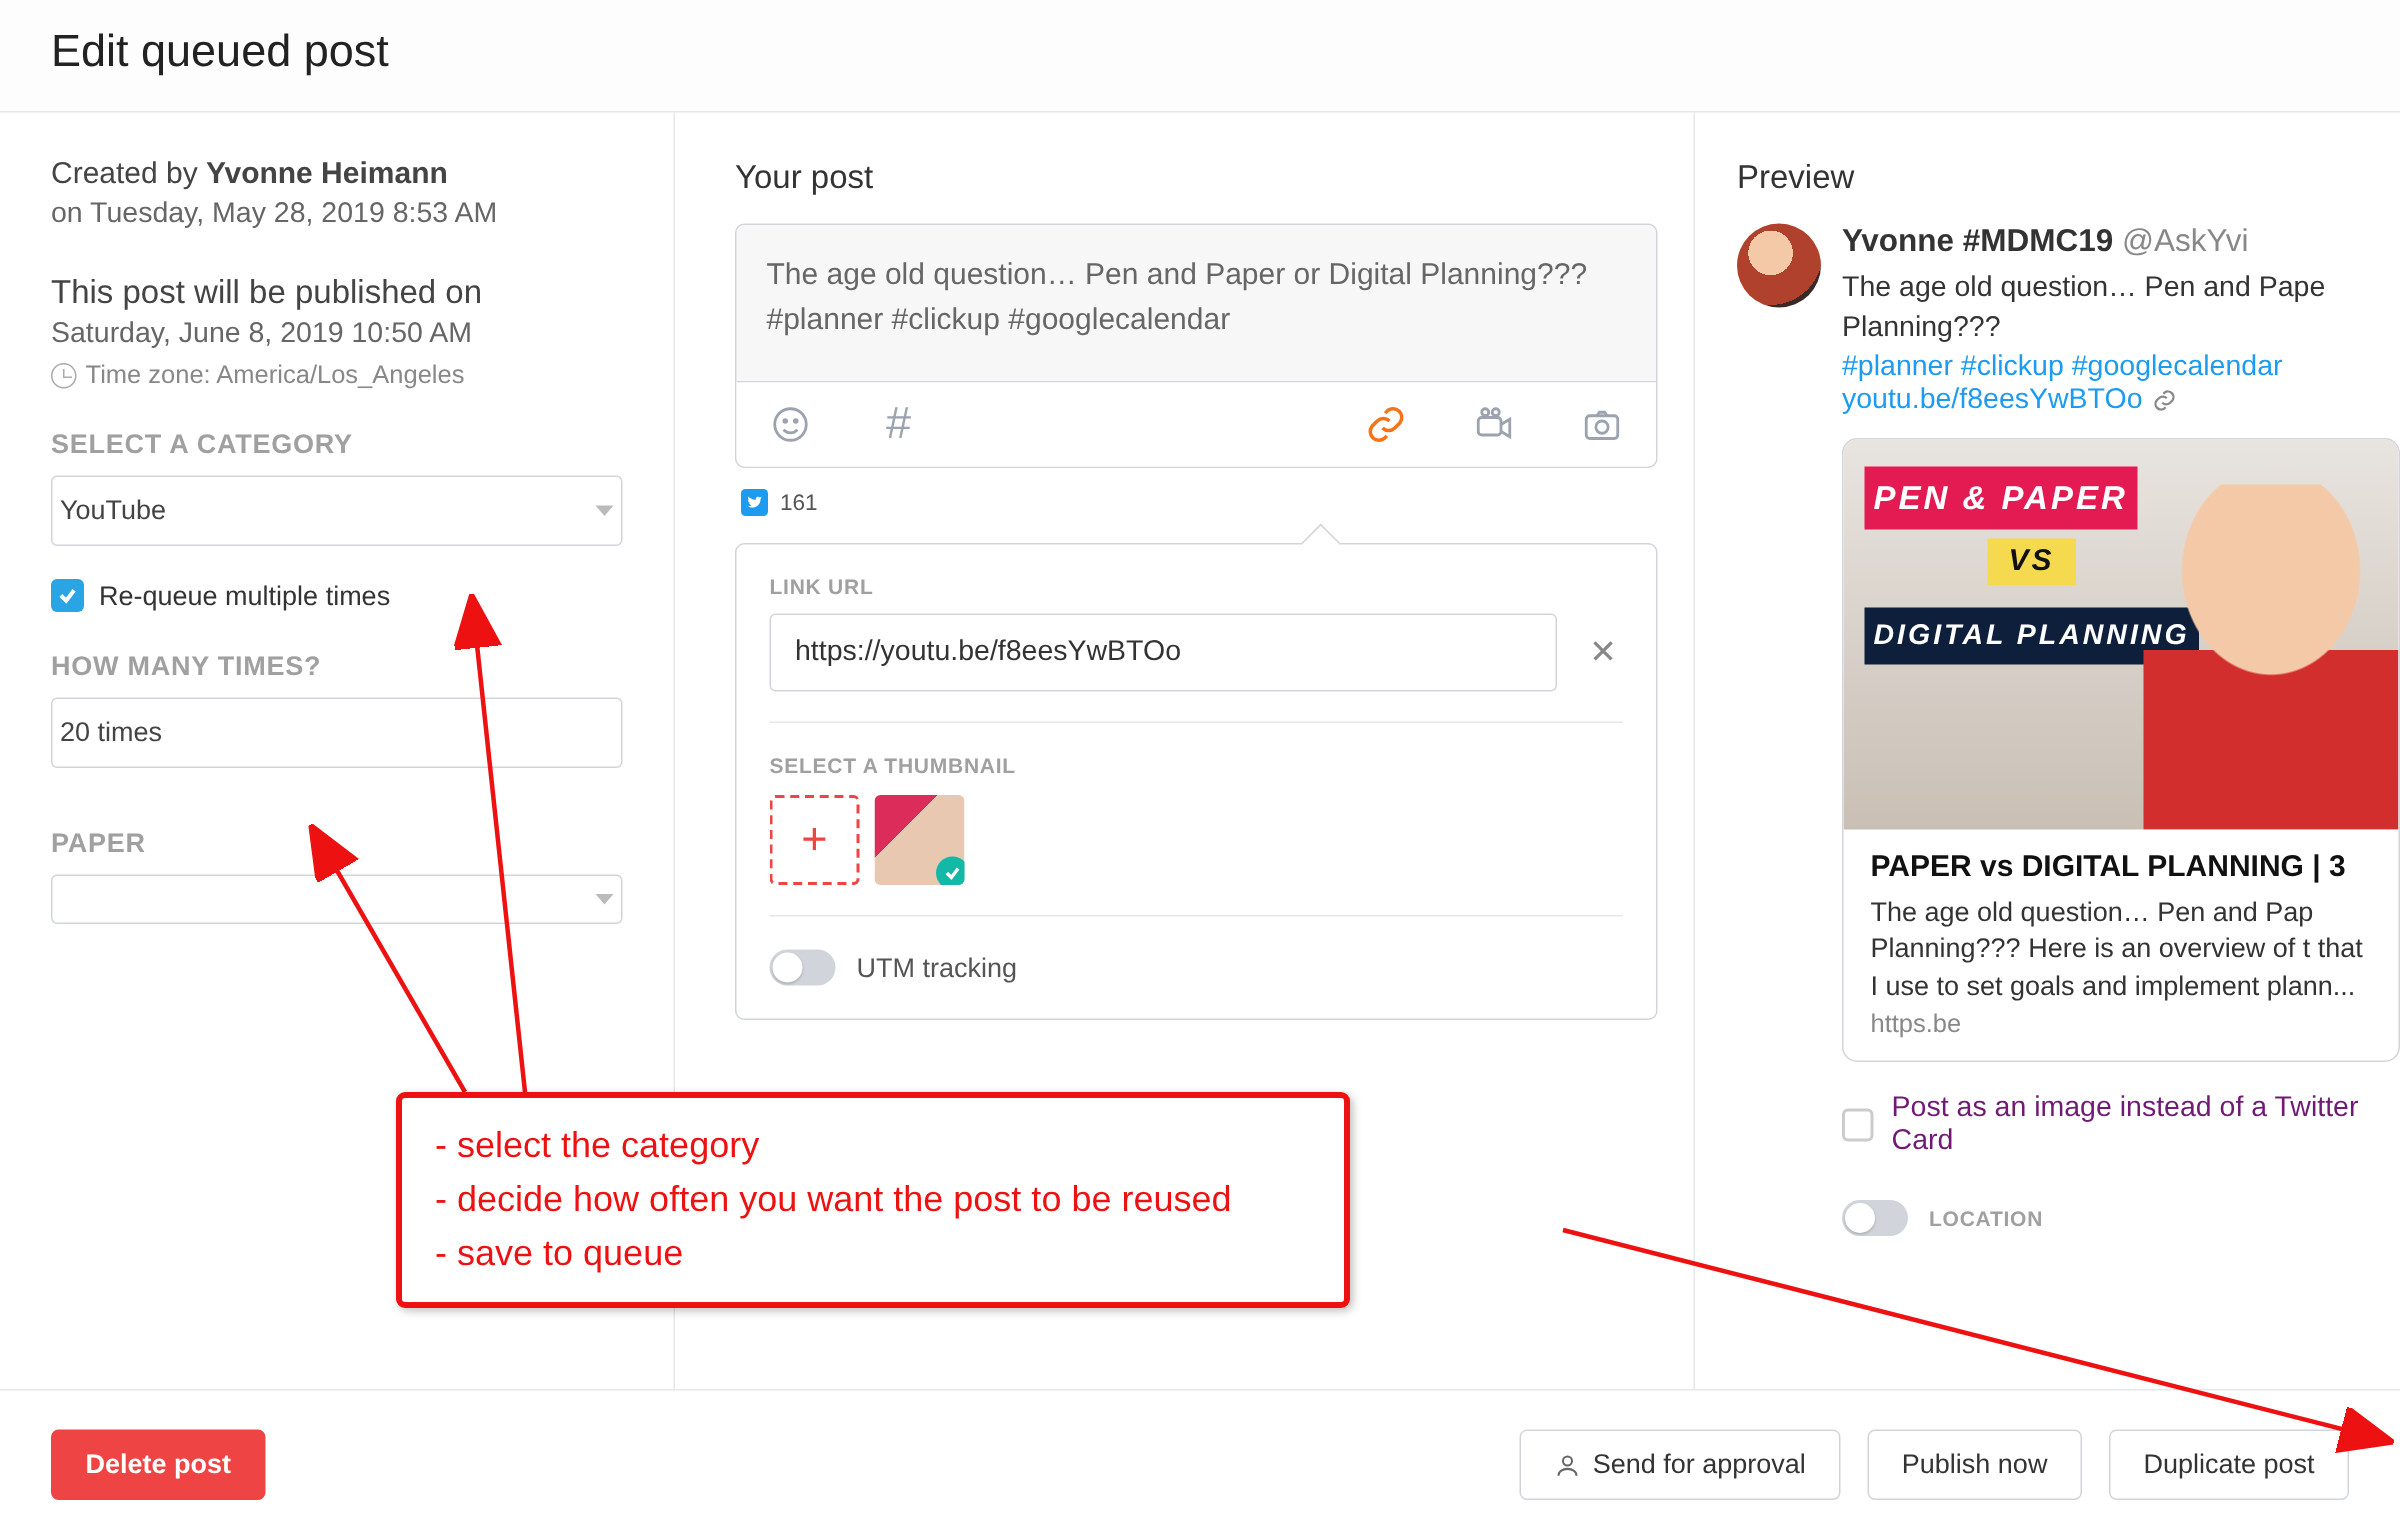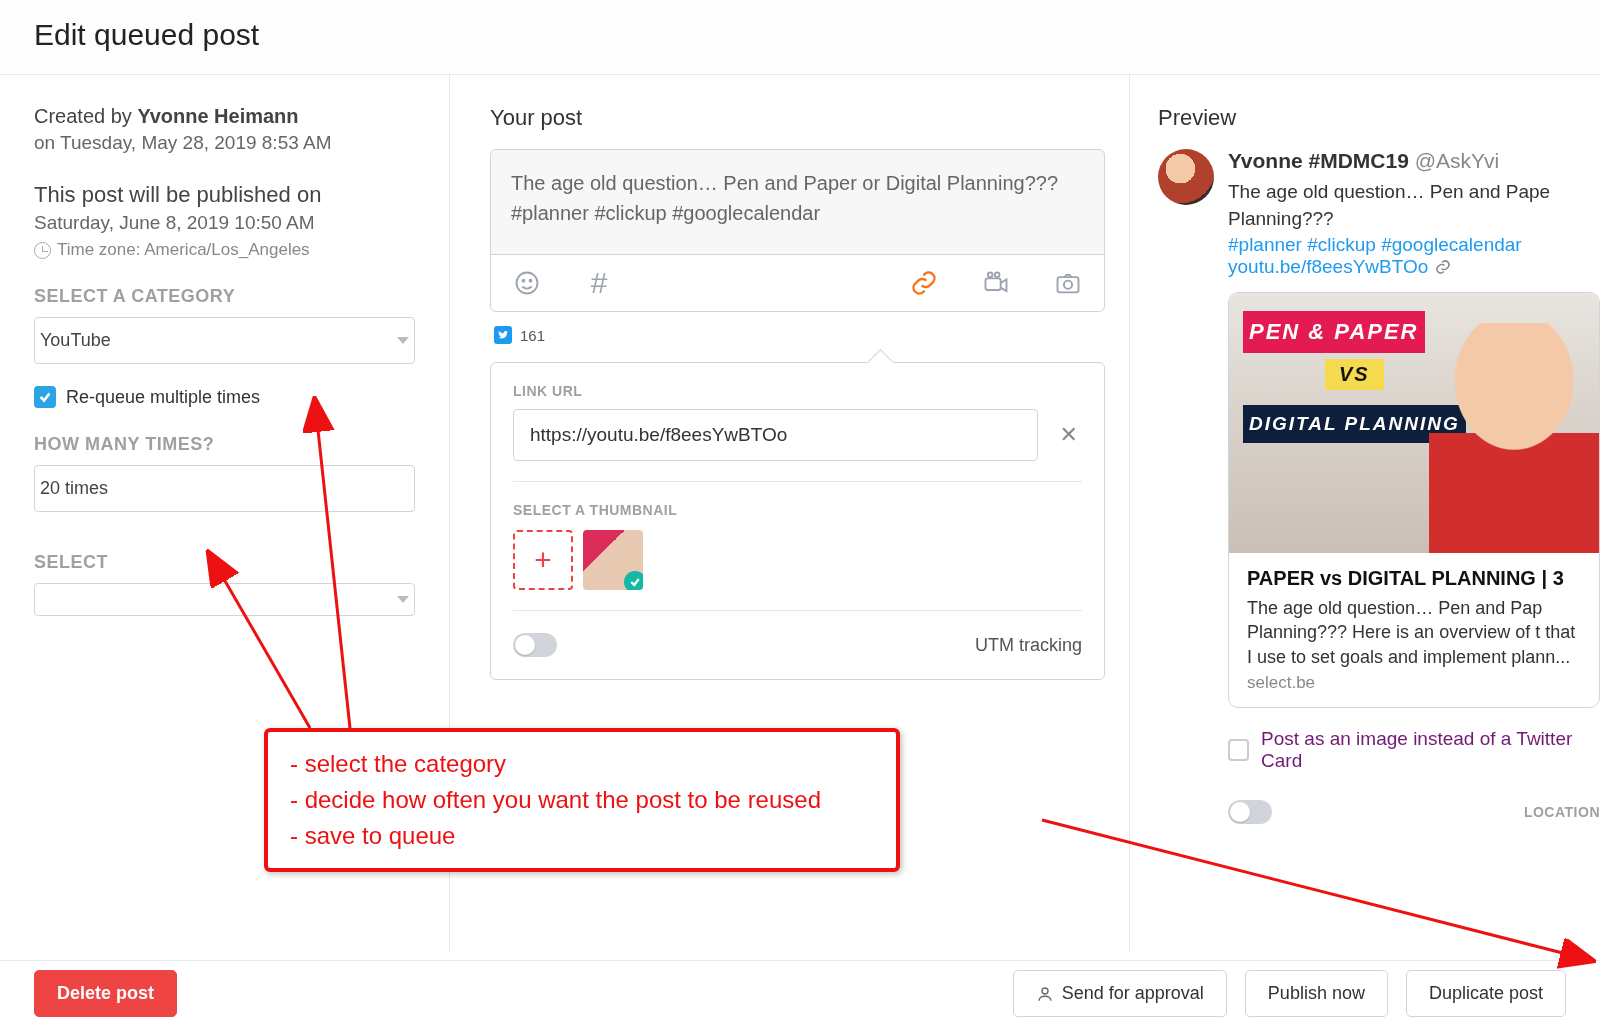--- a/index.html
+++ b/index.html
@@ -47,21 +47,21 @@
   .lbl-tiny{font-size:14px;letter-spacing:.5px;color:var(--text-muted);font-weight:600;margin:0 0 10px;}
   .url-row{display:flex;align-items:center;gap:18px;}
   .url-input{flex:1;border:1px solid var(--border-dark);border-radius:4px;padding:14px 16px;font-size:19px;color:#333;background:#fff;}
   .x-btn{font-size:22px;color:#888;cursor:pointer;padding:4px;}
   .thumbs{display:flex;gap:10px;margin-top:12px;}
   .thumb-add{width:60px;height:60px;border:2px dashed var(--accent);border-radius:4px;display:flex;align-items:center;justify-content:center;color:var(--accent);font-size:30px;cursor:pointer;font-weight:300;}
   .thumb{width:60px;height:60px;border-radius:4px;position:relative;overflow:hidden;cursor:pointer;}
   .thumb-bg{width:100%;height:100%;background:linear-gradient(135deg,#dc2c59 0%,#dc2c59 35%,#e8c8b0 35%,#e8c8b0 100%);}
   .thumb-check{position:absolute;right:-3px;bottom:-3px;width:22px;height:22px;border-radius:50%;background:#14b8a6;display:flex;align-items:center;justify-content:center;}
   .thumb-check svg{width:12px;height:12px;stroke:#fff;stroke-width:3;fill:none;}
-  .toggle-row{display:flex;align-items:center;gap:14px;margin-top:22px;font-size:18px;color:#555;justify-content:space-between;}
+  .toggle-row{display:flex;align-items:center;gap:14px;margin-top:22px;font-size:18px;color:#555;}
   .toggle{width:44px;height:24px;border-radius:12px;background:#d1d5db;position:relative;cursor:pointer;}
   .toggle::after{content:"";position:absolute;left:2px;top:2px;width:20px;height:20px;border-radius:50%;background:#fff;box-shadow:0 1px 2px rgba(0,0,0,.2);}
   hr.sep{border:none;border-top:1px solid var(--border);margin:20px 0;}
   
   .preview-post{display:flex;gap:14px;}
   .avatar{width:56px;height:56px;border-radius:50%;background:radial-gradient(circle at 40% 35%,#f4c9a8 0%,#f4c9a8 30%,#b0422d 30%,#b0422d 70%,#3a2a25 70%);flex-shrink:0;}
   .pv-body{flex:1;overflow:hidden;}
   .pv-name{font-size:21px;}
   .pv-name .handle{color:#888;font-weight:400;}
   .pv-text{font-size:19px;color:#333;margin:6px 0 2px;line-height:1.4;}
@@ -74,21 +74,21 @@
   .pv-vs{top:66px;left:96px;background:#f5d94f;color:#111;font-size:20px;padding:4px 14px;}
   .pv-b2{top:112px;left:14px;background:#0d1f3b;font-size:19px;}
   .pv-person{position:absolute;right:0;bottom:0;width:170px;height:230px;background:radial-gradient(ellipse 60px 70px at 50% 25%,#f4c9a8 0%,#f4c9a8 98%,transparent 100%),linear-gradient(180deg,transparent 0%,transparent 48%,#d32e2e 48%,#d32e2e 100%);}
   .pv-card-body{padding:14px 18px;font-family:Arial,sans-serif;}
   .pv-card-title{font-weight:700;font-size:20px;color:#111;}
   .pv-card-desc{font-size:18px;color:#333;margin:6px 0 4px;line-height:1.35;}
   .pv-card-host{font-size:17px;color:#888;}
   .chk-empty{width:22px;height:22px;border:2px solid #ccc;border-radius:4px;}
   .opt-row{display:flex;align-items:center;gap:12px;margin-top:20px;font-size:19px;color:#701a75;}
   
-  .footer{position:absolute;bottom:0;left:0;right:0;border-top:1px solid var(--border);padding:9px 34px;display:flex;align-items:center;background:#fff;}
+  .footer{position:absolute;bottom:0;left:0;right:0;border-top:1px solid var(--border);padding:26px 34px;display:flex;align-items:center;background:#fff;}
   .btn{border-radius:5px;padding:12px 22px;font-size:18px;cursor:pointer;border:1px solid var(--border-dark);background:#fff;color:#333;display:flex;align-items:center;gap:8px;}
   .btn-danger{background:var(--accent);border-color:var(--accent);color:#fff;font-weight:600;}
   .footer .spacer{flex:1;}
   .footer .btn+.btn{margin-left:18px;}
   
   .anno-box{position:absolute;border:4px solid #e11;border-radius:6px;background:#fff;padding:14px 22px;font-size:24px;color:#e11;line-height:1.5;box-shadow:2px 2px 6px rgba(0,0,0,.25);z-index:50;}
   svg.arrow{position:absolute;z-index:40;pointer-events:none;}
   svg.arrow line,svg.arrow polygon{stroke:#e11;fill:#e11;}
   .clock-ico{width:17px;height:17px;border:1.5px solid #aaa;border-radius:50%;position:relative;display:inline-block;}
   .clock-ico::after{content:"";position:absolute;left:50%;top:50%;width:5px;height:5px;border-left:1.5px solid #aaa;border-bottom:1.5px solid #aaa;transform:translate(-1px,-4px);}
@@ -128,21 +128,21 @@
           </svg>
       </span>
       <span>Re-queue multiple times</span>
     </div>
 
     <div class="lbl-small">HOW MANY TIMES?</div>
     <div class="select-box">
       <span>20 times</span>
     </div>
 
-    <div class="lbl-small" style="margin-top:40px;">SELECT</div>
+    <div class="lbl-small" style="margin-top:40px;">PAPER</div>
     <div class="select-box">
       <span></span>
       <span class="caret"></span>
     </div>
   </aside>
 
   <main class="col-mid">
     <h2 class="sec-title">Your post</h2>
 
     <div class="composer">
@@ -244,21 +244,21 @@
         <div class="pv-card">
           <div class="pv-img">
             <div class="pv-banner pv-b1">PEN &amp; PAPER</div>
             <div class="pv-banner pv-vs">VS</div>
             <div class="pv-banner pv-b2">DIGITAL PLANNING</div>
             <div class="pv-person"></div>
           </div>
           <div class="pv-card-body">
             <div class="pv-card-title">PAPER vs DIGITAL PLANNING | 3</div>
             <div class="pv-card-desc">The age old question… Pen and Pap Planning??? Here is an overview of t that I use to set goals and implement plann...</div>
-            <div class="pv-card-host">select.be</div>
+            <div class="pv-card-host">https.be</div>
           </div>
         </div>
 
         <div class="opt-row">
           <span class="chk-empty"></span>
           <span>Post as an image instead of a Twitter Card</span>
         </div>
 
         <div class="toggle-row" style="margin-top:28px;">
           <span class="toggle"></span>

